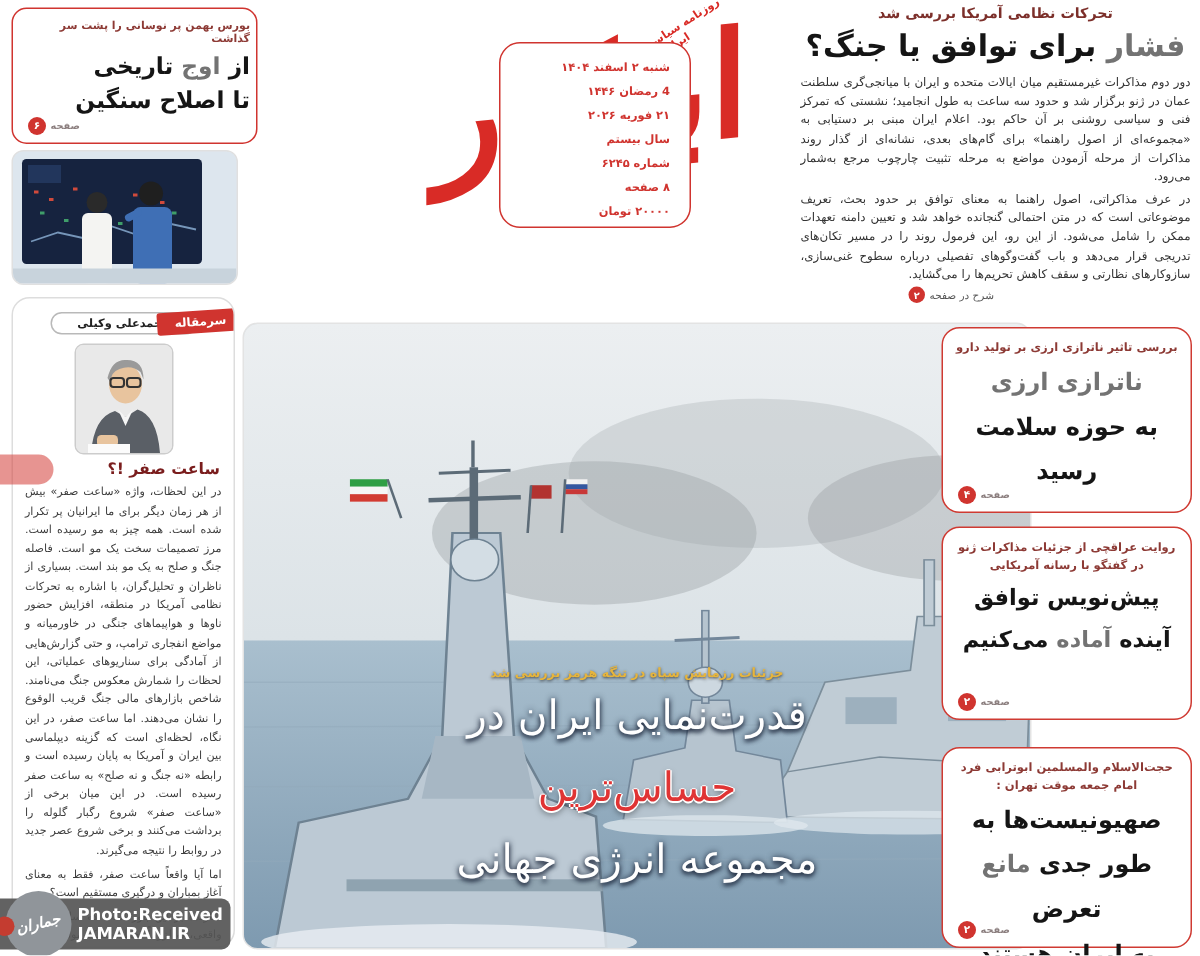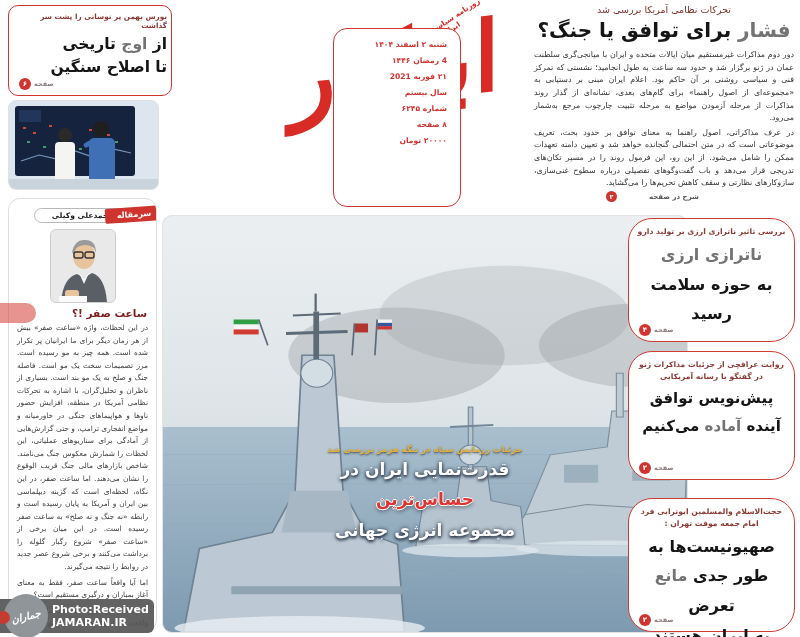--- a/index.html
+++ b/index.html
@@ -23,33 +23,33 @@
   .bourse-photo{position:absolute;left:8px;top:100px;width:149px;height:88px;border:1px solid #e0e0e0;
                 border-radius:8px;overflow:hidden;background:#dfe7ef;}
 
   
   .masthead{position:absolute;left:248px;top:-6px;width:292px;height:218px;}
   .masthead-logo{position:absolute;left:-8px;top:-18px;width:310px;text-align:center;color:#d92b26;
                  font-size:96px;font-weight:bold;line-height:1.9;transform:rotate(-6deg) skewX(-6deg);
                  font-family:"DejaVu Serif",serif;white-space:nowrap;}
   .masthead-tagline{position:absolute;left:158px;top:22px;width:86px;text-align:center;color:#d92b26;
                     font-size:7.5px;font-weight:bold;transform:rotate(-33deg);}
-  .masthead-info{position:absolute;left:85px;top:34px;width:128px;height:179px;background:#fff;
+  .masthead-info{position:absolute;left:85px;top:34px;width:128px;height:124px;background:#fff;
                  border:1.5px solid #d0342f;border-radius:14px;box-sizing:border-box;
                  padding:11px 13px;z-index:2;}
   .masthead-info p{margin:0 0 7px 0;font-size:7.6px;font-weight:bold;color:#d0342f;text-align:right;}
 
   
   .lead{position:absolute;left:534px;top:4px;width:260px;height:196px;}
-  .lead-kicker{text-align:center;font-size:9.5px;font-weight:normal;color:#7c2f2a;}
+  .lead-kicker{text-align:center;font-size:9.5px;font-weight:bold;color:#7c2f2a;}
   .lead-headline{text-align:center;font-size:20px;font-weight:900;line-height:1.1;margin-top:4px;}
   .lead-body{margin-top:8px;font-size:7.9px;line-height:1.6;text-align:justify;color:#333;}
   .lead-body p{margin:0 0 2px 0;}
   .more-link{position:absolute;left:72px;bottom:-2px;display:flex;align-items:center;gap:3px;direction:rtl;}
-  .more-link .lbl{font-size:7px;color:#555;font-weight:bold;margin-left:29px;}
+  .more-link .lbl{font-size:7px;color:#555;font-weight:normal;}
   .more-link .num{width:11px;height:11px;border-radius:50%;background:#d0342f;color:#fff;font-size:6.5px;
                   display:flex;align-items:center;justify-content:center;font-weight:bold;}
 
   
   .editorial{position:absolute;left:8px;top:198px;width:149px;height:434px;border:1px solid #ddd;
              border-radius:12px;background:#fff;box-sizing:border-box;overflow:hidden;}
   .ed-ribbon{position:absolute;top:8px;left:96px;width:58px;height:15px;background:#d0342f;color:#fff;
              font-size:8px;font-weight:bold;text-align:center;line-height:15px;
              transform:rotate(-4deg);border-radius:2px;}
   .ed-author{margin:9px auto 0 auto;width:96px;border:1px solid #b9b9b9;border-radius:999px;
@@ -60,27 +60,27 @@
   .ed-body{padding:0 8px;font-size:7.4px;line-height:1.7;text-align:justify;color:#3d3d3d;}
   .ed-body p{margin:0 0 3px 0;}
   .side-chip{position:absolute;left:0;top:303px;width:36px;height:20px;background:rgba(212,60,55,.55);
              border-radius:0 10px 10px 0;z-index:3;}
 
   
   .main-photo{position:absolute;left:162px;top:215px;width:526px;height:418px;border:1px solid #e3e3e3;
               border-radius:10px;overflow:hidden;background:#cfd8de;box-sizing:border-box;}
   .photo-caption{position:absolute;left:0;top:228px;width:100%;text-align:center;z-index:2;}
   .cap-kicker{font-size:8.5px;font-weight:bold;color:#e7b53c;text-shadow:0 1px 2px rgba(40,40,40,.85);}
-  .cap-line{font-size:17px;font-weight:700;color:#fff;line-height:1.78;
+  .cap-line{font-size:27px;font-weight:400;color:#fff;line-height:1.78;
             text-shadow:0 0 4px rgba(25,35,55,.9),0 2px 3px rgba(25,35,55,.8);}
   .cap-line.red{color:#e03434;
             text-shadow:-1px 0 0 #fff,1px 0 0 #fff,0 -1px 0 #fff,0 1px 0 #fff,0 2px 4px rgba(0,0,0,.55);}
 
   
-  .rbox{position:absolute;left:628px;width:167px;border:1.5px solid #cf3a32;border-radius:24px;
+  .rbox{position:absolute;left:628px;width:167px;border:1.5px solid #cf3a32;border-radius:12px;
         background:#fff;text-align:center;padding:7px 6px;box-sizing:border-box;}
   .rbox-1{top:218px;height:124px;}
   .rbox-2{top:351px;height:129px;}
   .rbox-3{top:498px;height:134px;}
   .rbox .kicker{font-size:7.7px;font-weight:bold;color:#8d3a35;line-height:1.55;margin-bottom:2px;}
   .rbox .headline{font-size:16px;font-weight:900;line-height:1.85;color:#121212;}
   .rbox-2 .headline{font-size:15px;}
 
   
   .wm-band{position:absolute;left:0;top:599px;width:154px;height:34px;background:rgba(85,85,85,.92);
@@ -140,21 +140,21 @@
     </svg>
   </div>
 
   <div class="masthead">
     <div class="masthead-logo">ابتکار</div>
     <div class="masthead-tagline">روزنامه سیاسی صبح ایران</div>
     <div class="masthead-info">
       <div>
           <p>شنبه ۲ اسفند ۱۴۰۴</p>
           <p>4 رمضان ۱۴۴۶</p>
-          <p>۲۱ فوریه 2021</p>
+          <p>۲۱ فوریه ۲۰۲۶</p>
           <p>سال بیستم</p>
           <p>شماره ۶۲۴۵</p>
           <p>۸ صفحه</p>
           <p>۲۰۰۰۰ تومان</p>
         </div>
     </div>
   </div>
 
   <div class="lead">
     <div class="lead-kicker">تحرکات نظامی آمریکا بررسی شد</div>

